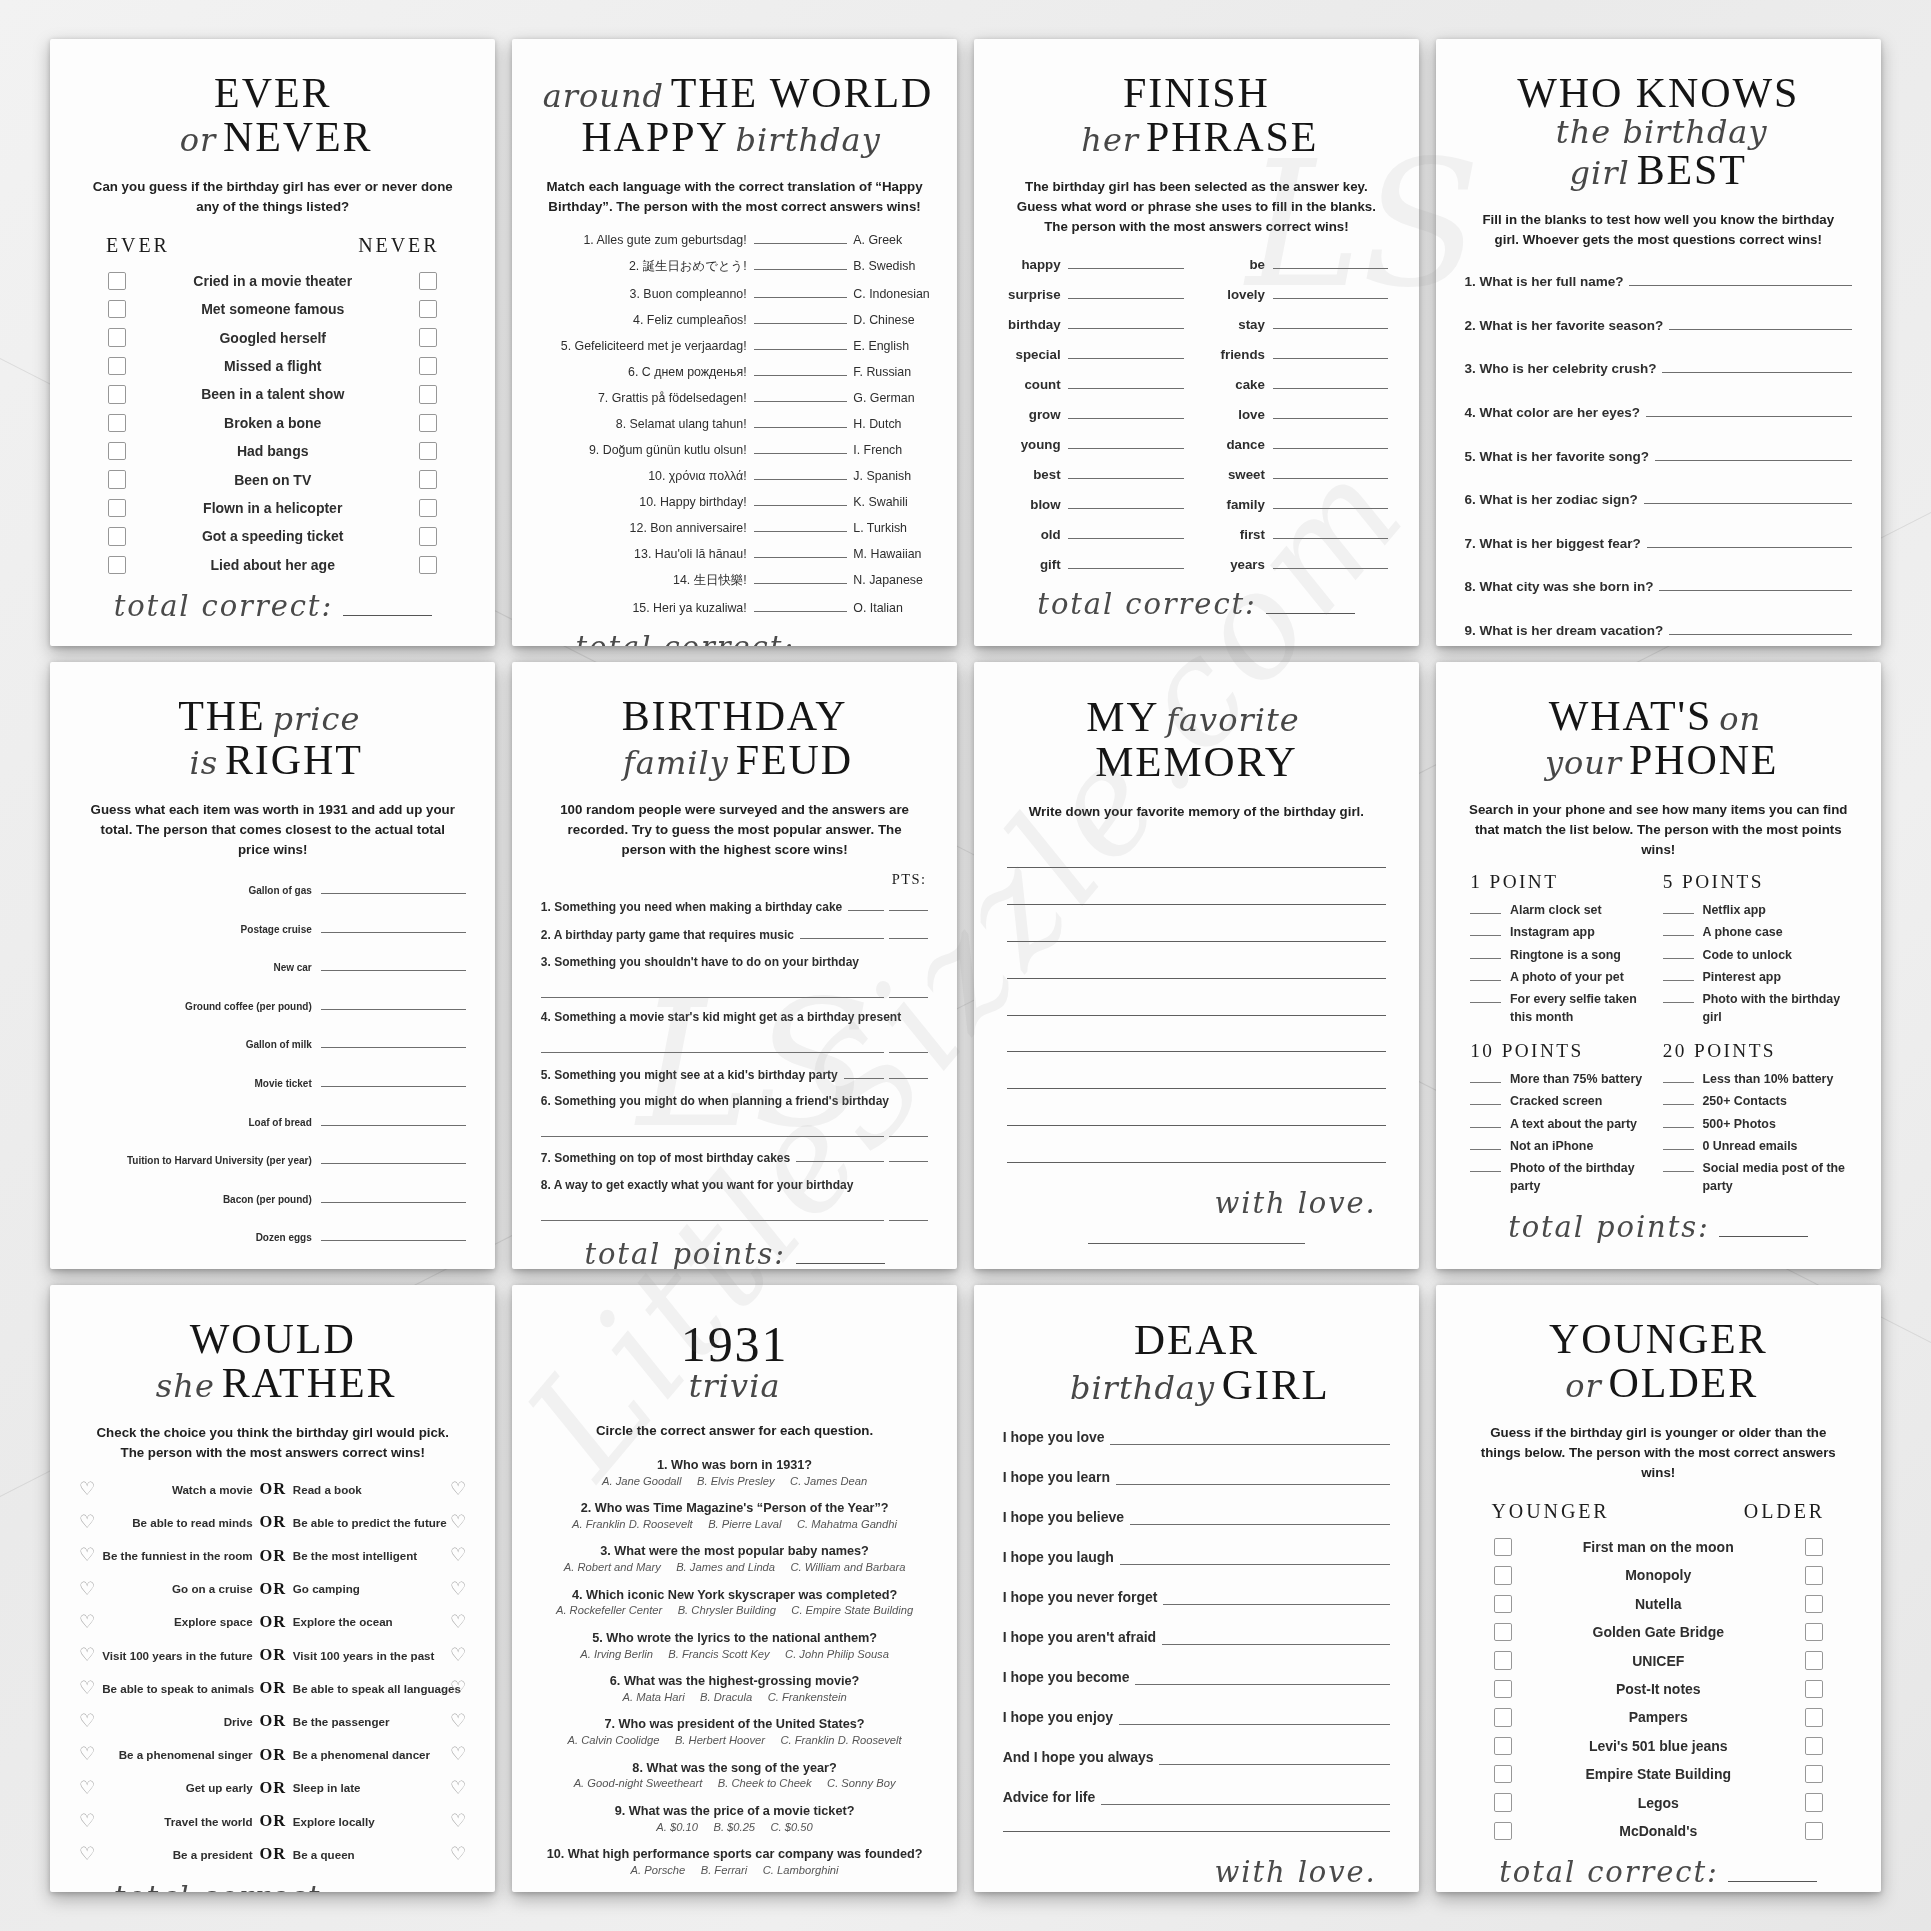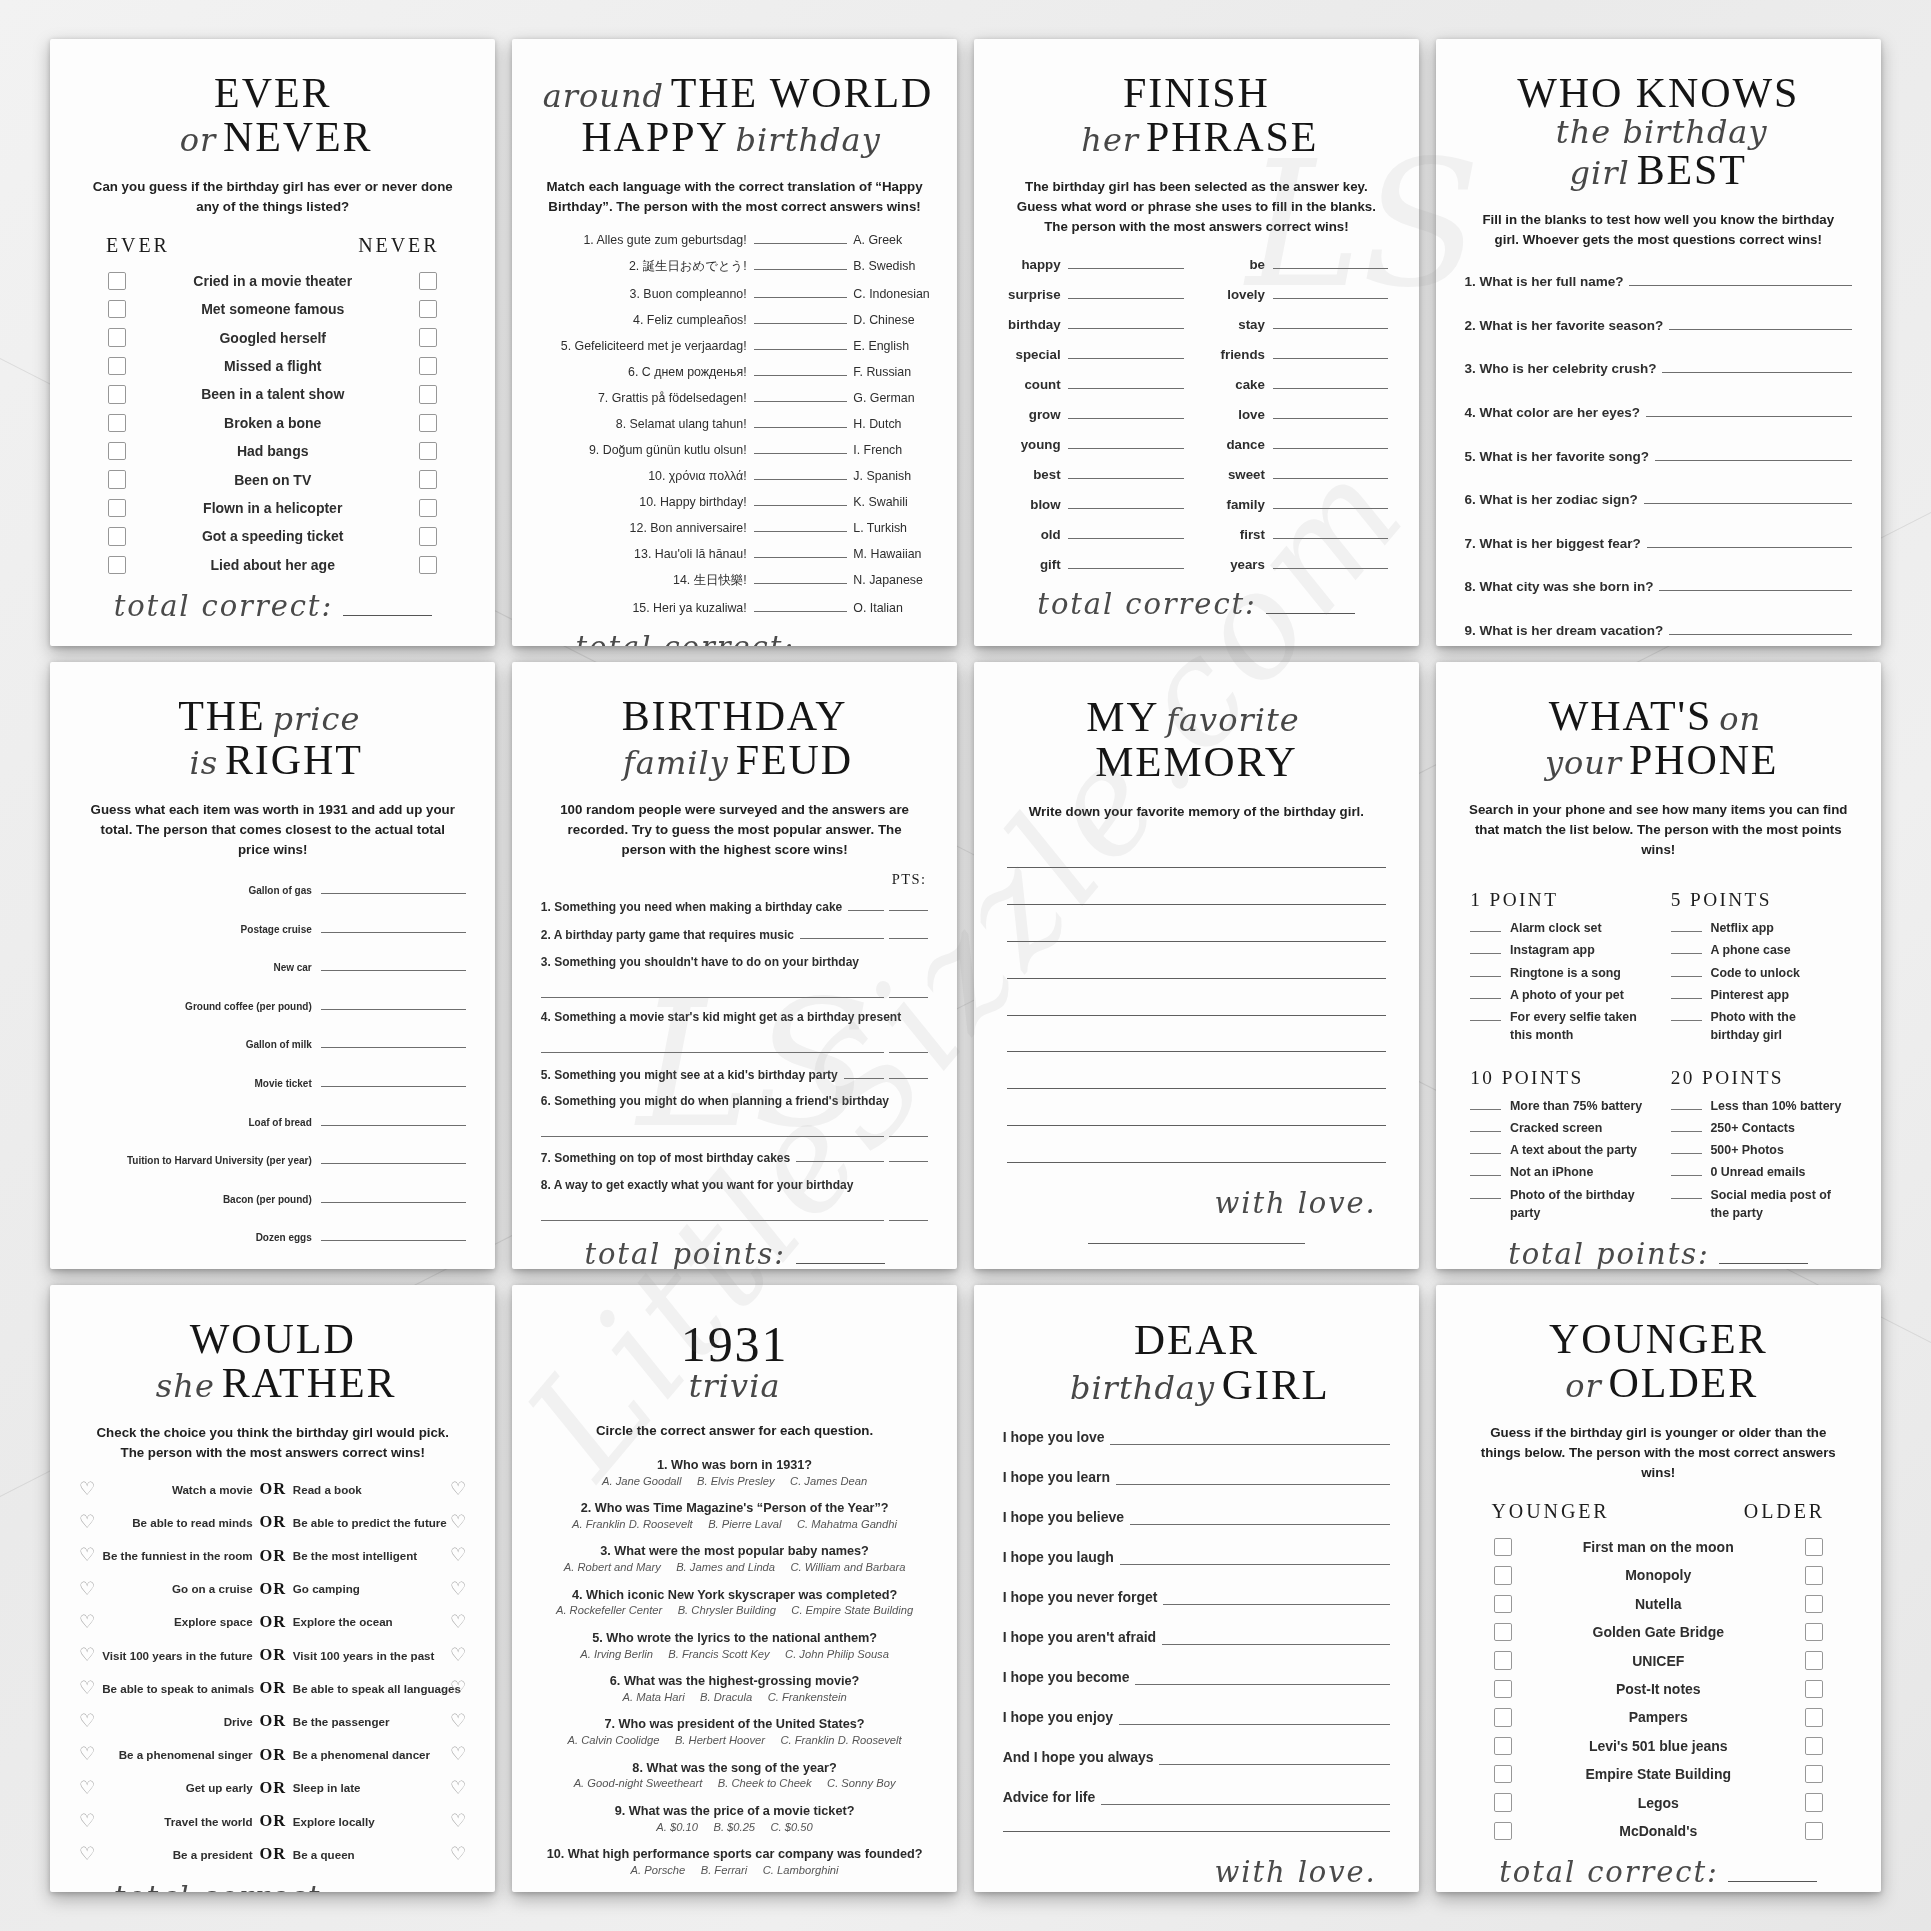--- a/index.html
+++ b/index.html
@@ -72,21 +72,21 @@
 
   
   .memory-line{border-bottom:1.3px solid #5f5f5f;height:40px;margin:0 3.9px;}
   .closing{font-family:"DejaVu Serif",serif;font-style:italic;font-size:29px;color:#4a4a4a;letter-spacing:1.9px;text-align:right;margin:23px 13.5px 0;}
   .bottom-line{width:56%;margin:13.5px auto 0;border-bottom:1.3px solid #5f5f5f;height:9.7px;flex:none;}
   .dear-row{display:flex;align-items:flex-end;gap:5.8px;margin:12px 0;font-size:14px;font-weight:600;color:#2e2e2e;}
   .dear-blank{flex:1;}
   .dear-fullline{border-bottom:1.3px solid #5f5f5f;height:11.6px;margin:13.5px 0 0;}
 
   
-  .points-grid{display:grid;grid-template-columns:1fr 1fr;column-gap:25px;row-gap:17.4px;margin-top:20px;padding:0 5.8px;}
+  .points-grid{display:grid;grid-template-columns:1fr 1fr;column-gap:25px;row-gap:17.4px;margin-top:2px;padding:0 5.8px;gap:9px;}
   .pt-head{font-family:"Liberation Serif",serif;font-size:19.3px;letter-spacing:2.4px;color:#1d1d1d;margin-bottom:8.7px;}
   .pt-item{display:flex;gap:8.7px;margin:4.3px 0;font-size:12.4px;font-weight:600;color:#2e2e2e;align-items:baseline;}
   .pt-blank{width:31px;flex:none;border-bottom:1.3px solid #777;height:10.6px;}
   .pt-text{flex:1;line-height:1.45;}
 
   
   .rather-row{display:flex;align-items:center;gap:6.8px;margin:6.6px 0;font-size:11.6px;font-weight:600;color:#2e2e2e;}
   .heart{font-size:18.3px;color:#9a9a9a;flex:none;font-family:"DejaVu Sans",sans-serif;line-height:1;}
   .rather-a{flex:1;text-align:right;white-space:nowrap;min-width:0;}
   .rather-or{font-family:"Liberation Serif",serif;font-size:16.4px;letter-spacing:1px;flex:none;color:#151515;}

